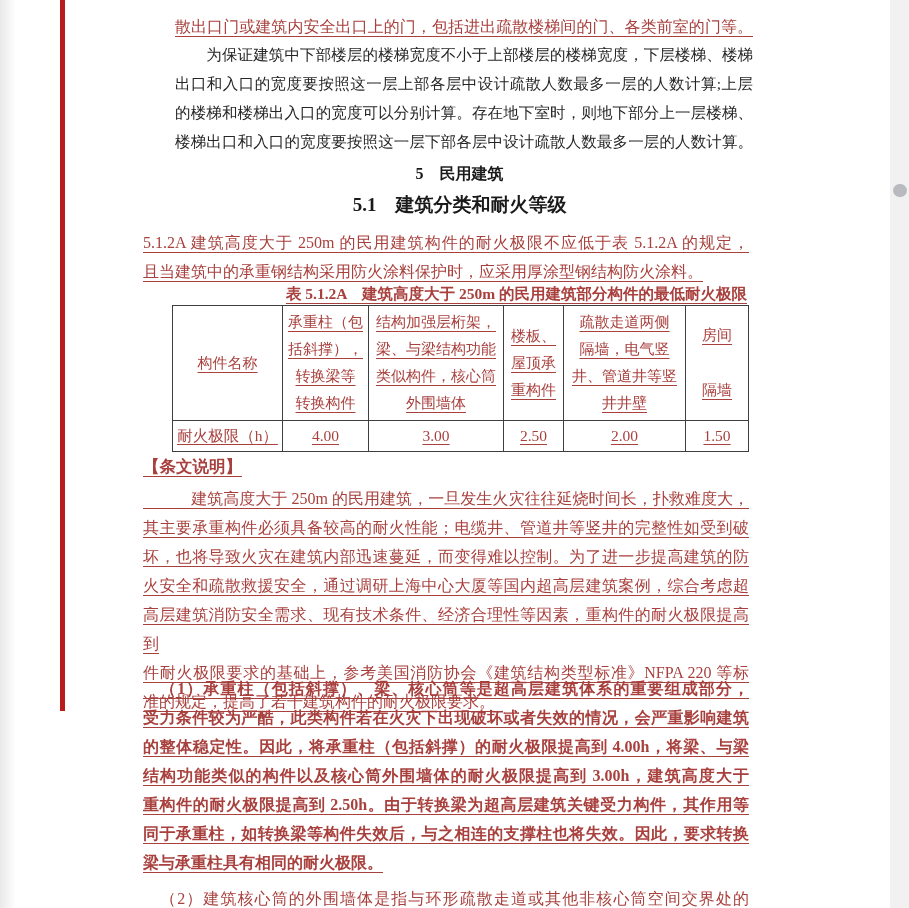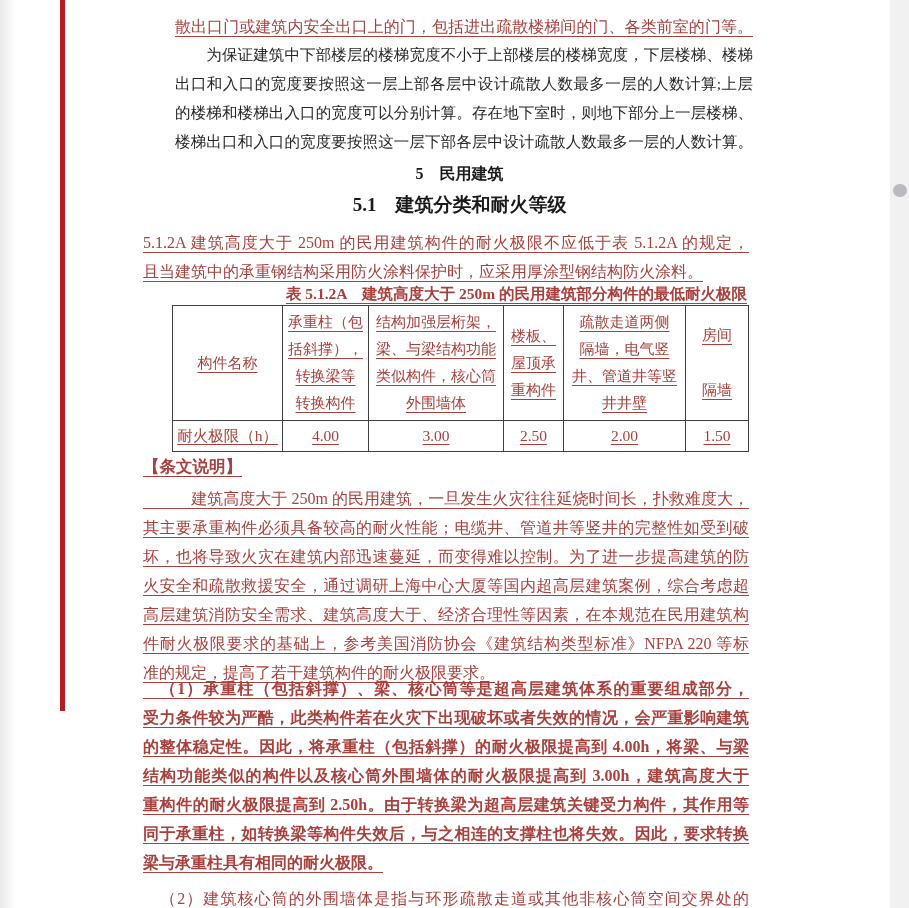--- a/index.html
+++ b/index.html
@@ -133,21 +133,21 @@
       </div>
     </div>
 
     <div class="abs red comm-label">【条文说明】</div>
 
     <div class="abs red cpara cpara1 jlines short-last red-u">
         <div class="ln">　　　建筑高度大于 250m 的民用建筑，一旦发生火灾往往延烧时间长，扑救难度大，</div>
         <div class="ln">其主要承重构件必须具备较高的耐火性能；电缆井、管道井等竖井的完整性如受到破</div>
         <div class="ln">坏，也将导致火灾在建筑内部迅速蔓延，而变得难以控制。为了进一步提高建筑的防</div>
         <div class="ln">火安全和疏散救援安全，通过调研上海中心大厦等国内超高层建筑案例，综合考虑超</div>
-        <div class="ln">高层建筑消防安全需求、建筑高度大于、经济合理性等因素，在本规范在民用建筑构</div>
+        <div class="ln">高层建筑消防安全需求、现有技术条件、经济合理性等因素，重构件的耐火极限提高到</div>
         <div class="ln">件耐火极限要求的基础上，参考美国消防协会《建筑结构类型标准》NFPA 220 等标</div>
         <div class="ln">准的规定，提高了若干建筑构件的耐火极限要求。</div>
       </div>
 
     <div class="abs red cpara cpara2 jlines short-last red-u">
         <div class="ln">　（1）承重柱（包括斜撑）、梁、核心筒等是超高层建筑体系的重要组成部分，</div>
         <div class="ln">受力条件较为严酷，此类构件若在火灾下出现破坏或者失效的情况，会严重影响建筑</div>
         <div class="ln">的整体稳定性。因此，将承重柱（包括斜撑）的耐火极限提高到 4.00h，将梁、与梁</div>
         <div class="ln">结构功能类似的构件以及核心筒外围墙体的耐火极限提高到 3.00h，建筑高度大于</div>
         <div class="ln">重构件的耐火极限提高到 2.50h。由于转换梁为超高层建筑关键受力构件，其作用等</div>

